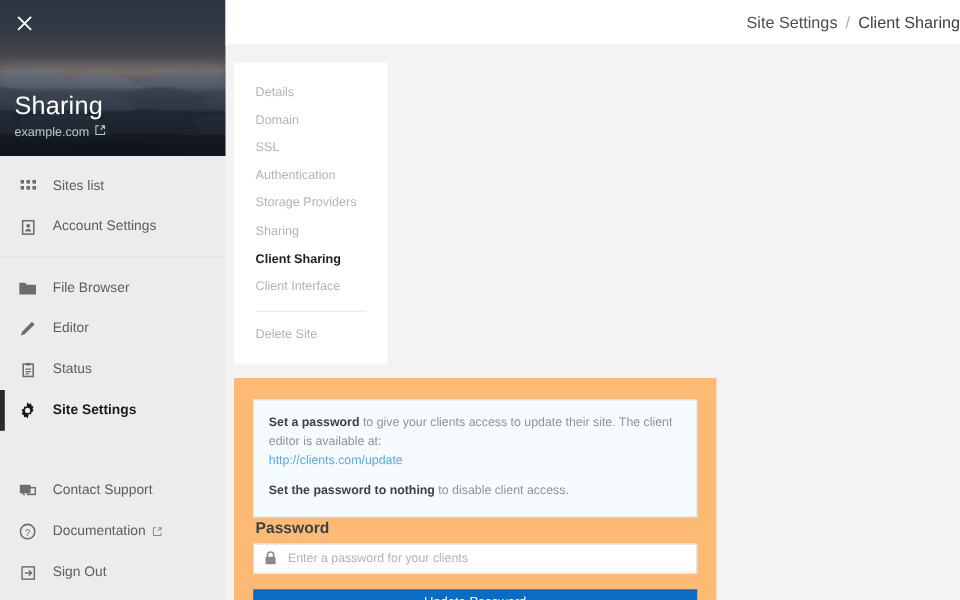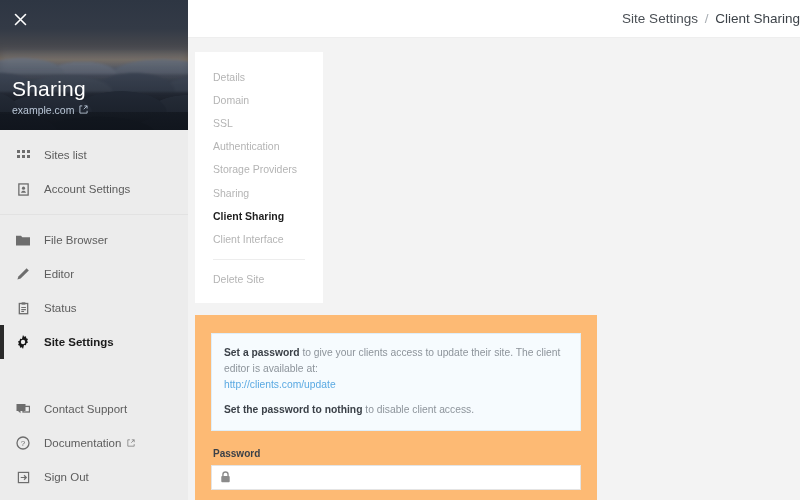--- a/index.html
+++ b/index.html
@@ -155,22 +155,22 @@
   .notice {
     background: #f6fbfe; border: 1px solid #dfeef8;
     padding: 11px 12px 12px 12px;
   }
   .notice p { font-size: 10.3px; color: #8d949b; line-height: 1.55; }
   .notice p + p { margin-top: 9px; }
   .notice b { color: #3b4148; font-weight: bold; }
   .notice a { color: #5aa9e2; text-decoration: none; cursor: pointer; }
 
   .field-label {
-    font-size: 10px; font-weight: bold; color: #3b4148;
-    margin: 17px 0 6px 2px;
+    font-size: 13px; font-weight: bold; color: #3b4148;
+    margin: 1px 0 6px 2px;
   }
   .input-wrap {
     display: flex; align-items: center;
     height: 25px; border: 1px solid #e4e4e4; background: #fff;
     padding: 0 8px;
   }
   .input-wrap .lock { margin-right: 9px; display: flex; color: #8b8b8b; }
   .input-wrap input {
     border: 0; outline: 0; flex: 1;
     font-family: "Liberation Sans", sans-serif;
@@ -369,19 +369,20 @@
 
         <div class="field-label">Password</div>
 
         <div class="input-wrap">
           <span class="lock">
             <svg width="11" height="12" viewBox="0 0 12 13" aria-hidden="true">
               <path d="M3.2 5.6V3.8a2.8 2.8 0 0 1 5.6 0v1.8" fill="none" stroke="currentColor" stroke-width="1.5"></path>
               <rect x="1.4" y="5.4" width="9.2" height="6.8" rx="1" fill="currentColor"></rect>
             </svg>
           </span>
+          <input type="password" placeholder="Enter a password for your clients" style="">
         </div>
 
         <button class="submit">Update Password</button>
       </div>
     </div>
   </section>
 </div>
 
 </body></html>

